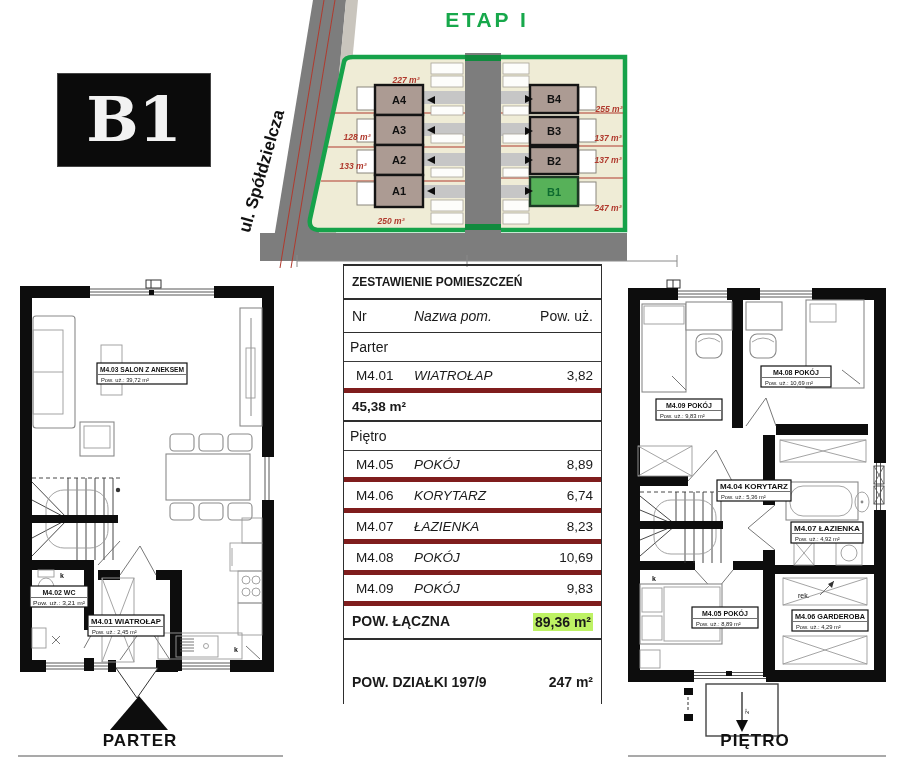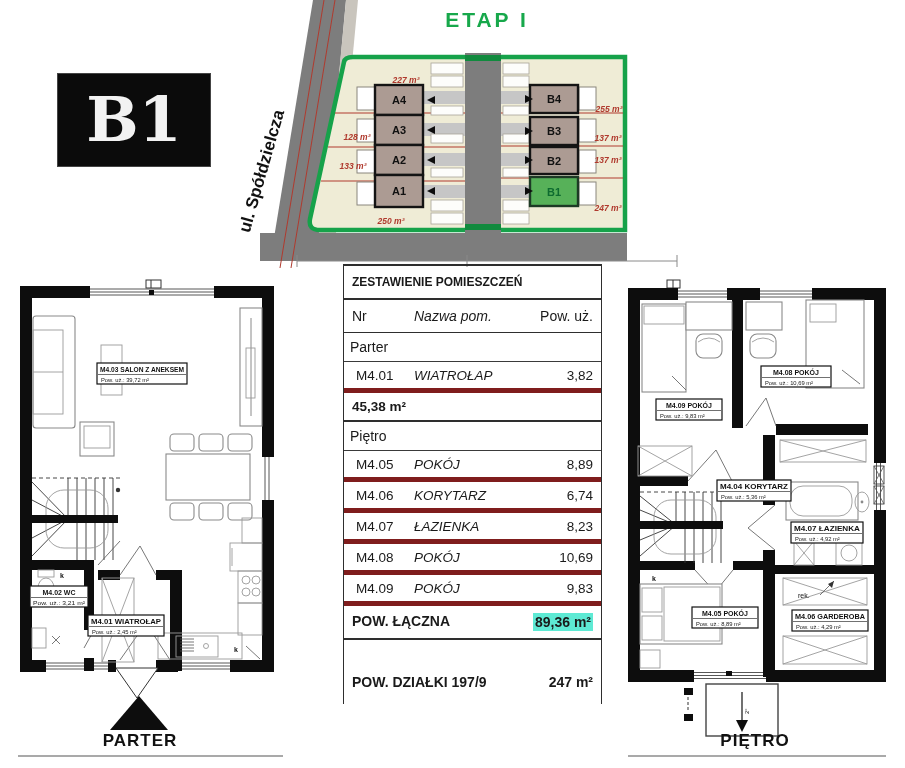--- a/index.html
+++ b/index.html
@@ -41,21 +41,21 @@
   .sched .hdr{display:flex;padding:8px 8px;border-bottom:1.8px solid #2e2e2e;font-size:14px;}
   .sched .section{padding:6px 6px;border-bottom:1.4px solid #3a3a3a;font-size:14px;}
   .trow{display:flex;padding:5.5px 8px 5.5px 12px;border-bottom:5px solid #7f1d1d;}
   .c-nr{width:58px;flex:none;}
   .c-name{flex:1;font-style:italic;}
   .c-area{width:58px;flex:none;text-align:right;}
   .hdr .c-nr{width:62px;} .hdr .c-area{width:68px;}
   .subtotal{padding:6px 8px;text-align:left;font-weight:bold;border-bottom:2px solid #2e2e2e;}
   .totalrow{display:flex;padding:7px 8px;font-weight:bold;font-size:14px;border-bottom:2px solid #2e2e2e;}
   .totalrow .tl{flex:1;}
-  .hl{background:#5eead4;padding:1px 2px;}
+  .hl{background:#bef264;padding:1px 2px;}
   .plotrow{display:flex;padding:8px;font-weight:bold;font-size:14px;margin-top:26px;padding-bottom:14px;}
   .plotrow .tl{flex:1;}
 </style>
 </head>
 <body>
 
 <div class="badge">
   <span>B1</span>
 </div>
 

